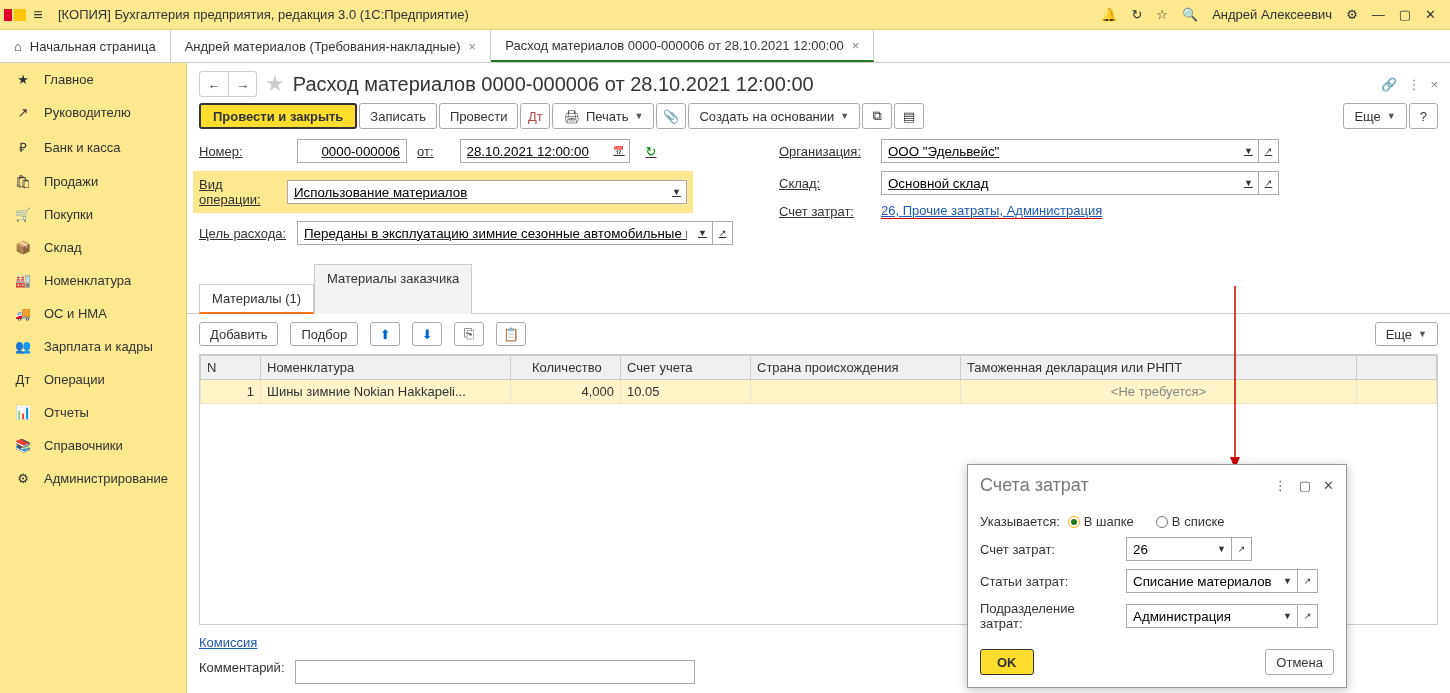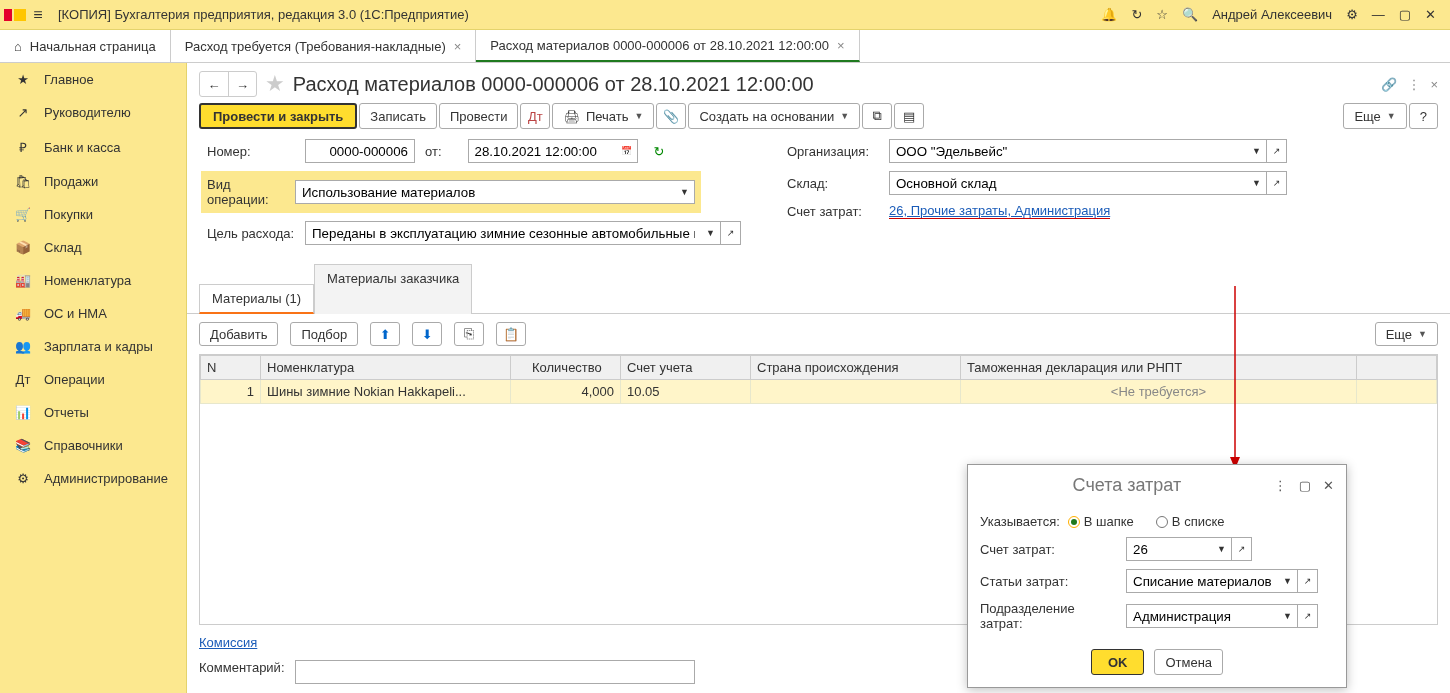--- a/index.html
+++ b/index.html
@@ -26,21 +26,21 @@
   .nav-arrows span + span { border-left: 1px solid #ccc; }
   .star { font-size: 22px; color: #ccc; }
   .doc-title { font-size: 20px; font-weight: normal; color: #333; }
   .head-right { margin-left: auto; display: flex; gap: 10px; align-items: center; color: #888; }
   .toolbar { display: flex; gap: 2px; align-items: center; padding: 2px 12px 10px; }
   .btn { border: 1px solid #aaa; background: #fff; padding: 3px 10px; border-radius: 3px; cursor: pointer; height: 26px; display: inline-flex; align-items: center; gap: 6px; }
   .btn.primary { background: #ffdd2e; border: 2px solid #333; font-weight: bold; padding: 3px 12px; }
   .caret::after { content: " ▼"; font-size: 9px; color: #555; }
   .toolbar .spacer { flex: 1; }
   .btn.icon { width: 30px; padding: 0; justify-content: center; }
-  .form-area { padding: 0 20px; }
+  .form-area { padding: 0 12px; text-decoration: underline; }
   .form-row { display: flex; align-items: center; margin-bottom: 8px; gap: 10px; }
   .form-row label { color: #333; }
   .inp { border: 1px solid #aaa; height: 24px; padding: 2px 6px; background: #fff; }
   .combo { display: flex; }
   .combo .inp { border-right: none; }
   .combo .cbtn { width: 20px; border: 1px solid #aaa; background: #fff; border-left: none; display: flex; align-items: center; justify-content: center; font-size: 9px; cursor: pointer; }
   .hl-yellow { background: #fce88f; padding: 6px 6px 6px 0; border-left: 6px solid #fce88f; margin-left: -6px; display: inline-flex; align-items: center; }
   .link { color: #1a5bb8; text-decoration: underline; cursor: pointer; }
   .tabs2 { display: flex; margin: 10px 0 0; border-bottom: 1px solid #ccc; padding: 0 12px; }
   .tabs2 .t2 { padding: 6px 12px; border: 1px solid #ccc; border-bottom: none; background: #f3f3f3; cursor: pointer; position: relative; top: 1px; }
@@ -52,31 +52,31 @@
   .grid th { background: #f0f0f0; border: 1px solid #ccc; text-align: left; padding: 4px 6px; font-weight: normal; color: #333; }
   .grid td { border: 1px solid #e7e7cc; padding: 4px 6px; }
   .grid tr.selrow td { background: #fff5c9; }
   .grid .area { height: 220px; background: #fff; }
   .grid .notreq { color: #888; text-align: center; display: block; }
   .footer { padding: 10px 12px; }
   .footer .link { display: inline-block; margin-bottom: 10px; }
   .comment-row { display: flex; align-items: flex-start; gap: 10px; }
   
   .dialog { position: absolute; top: 401px; left: 780px; width: 380px; background: #fff; border: 1px solid #999; box-shadow: 0 2px 10px rgba(0,0,0,.25); }
-  .dialog .dhdr { display: flex; align-items: center; padding: 10px 12px 6px; text-align: center; }
+  .dialog .dhdr { display: flex; align-items: center; padding: 10px 12px 6px; }
   .dialog .dhdr .dtitle { font-size: 18px; color: #777; flex: 1; }
   .dialog .dhdr .dicons { display: flex; gap: 12px; color: #555; }
   .dialog .dbody { padding: 4px 12px 10px; }
   .drow { display: flex; align-items: center; gap: 8px; margin: 8px 0; }
   .drow label.lab { width: 138px; color: #333; }
   .radio { display: inline-flex; align-items: center; gap: 4px; margin-right: 14px; }
   .radio .dot { width: 12px; height: 12px; border: 1px solid #777; border-radius: 50%; display: inline-flex; align-items: center; justify-content: center; }
   .radio .dot.on { border-color: #ffb000; }
   .radio .dot.on::after { content: ""; width: 6px; height: 6px; background: #1f7a1f; border-radius: 50%; }
-  .dbtns { display: flex; justify-content: center; gap: 10px; padding: 0 12px 12px; }
+  .dbtns { display: flex; justify-content: space-between; gap: 10px; padding: 0 12px 12px; }
   .dbtns .btn.ok { background: #ffdd2e; border: 1px solid #333; font-weight: bold; padding: 4px 16px; }
   .arrow-svg { position: absolute; top: 223px; left: 1043px; pointer-events: none; }
   .underline-red { border-bottom: 1px solid #c00; padding-bottom: 0px; }
 </style>
 </head>
 <body>
 
 <div class="titlebar">
   <span class="logo">
     <svg width="22" height="16">
@@ -98,21 +98,21 @@
     <span>✕</span>
   </div>
 </div>
 
 <div class="tabsbar">
   <div class="tab home">
     <span>⌂</span>
     <span>Начальная страница</span>
   </div>
   <div class="tab">
-    <span>Расход требуется (Требования-накладные)</span>
+    <span>Андрей материалов (Требования-накладные)</span>
     <span class="x">×</span>
   </div>
   <div class="tab active">
     <span>Расход материалов 0000-000006 от 28.10.2021 12:00:00</span>
     <span class="x">×</span>
   </div>
 </div>
 
 <div class="shell">
 

